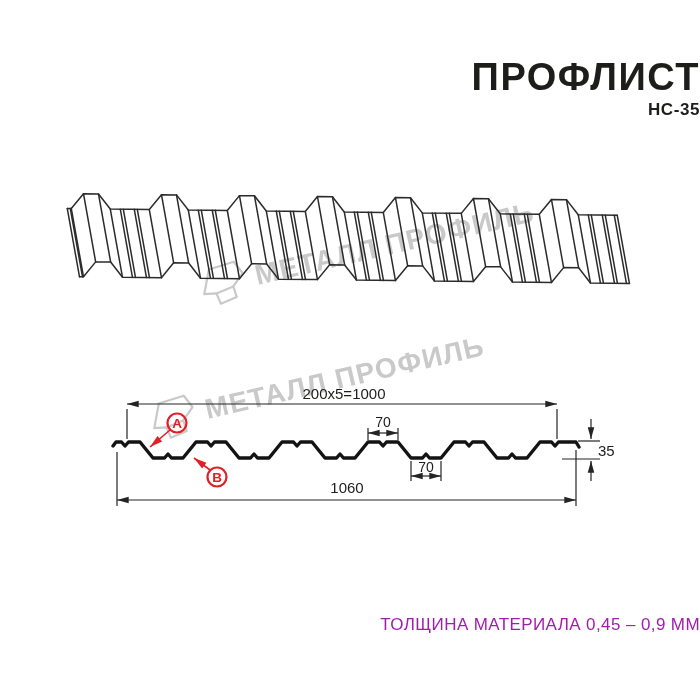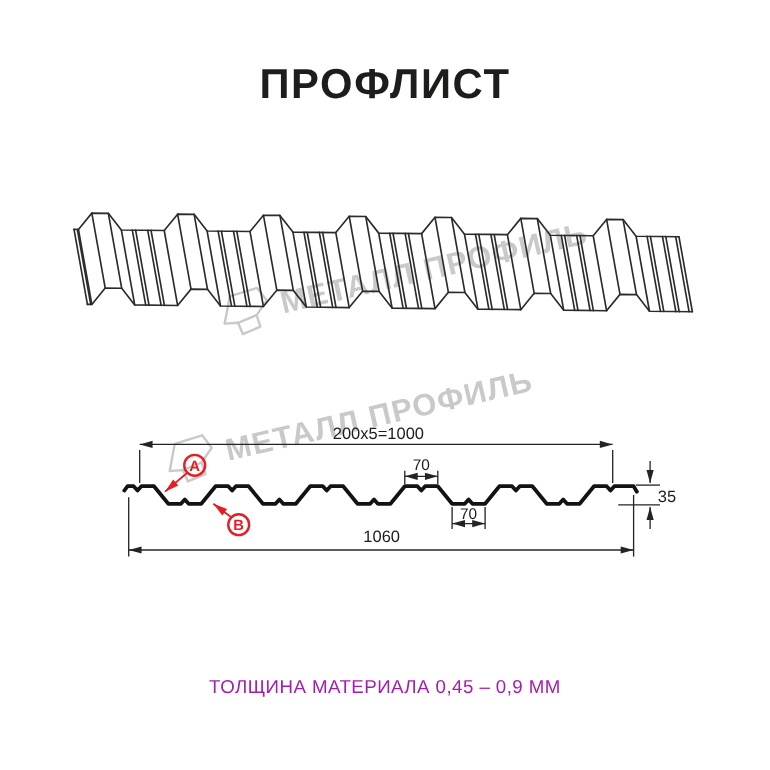--- a/index.html
+++ b/index.html
@@ -1,18 +1,18 @@
 <!DOCTYPE html>
 <html><head>
 <meta charset="utf-8">
 <style>
   html,body{margin:0;padding:0;background:#fff;}
   .page{position:relative;width:700px;height:700px;background:#ffffff;overflow:hidden;
         font-family:"Liberation Sans", sans-serif;color:#1d1d1b;}
-  .ctext{position:absolute;left:0;right:0;text-align:center;}
+  .ctext{position:absolute;left:0;right:0;text-align:right;}
   .title{top:56px;font-size:38px;font-weight:800;letter-spacing:1.5px;}
   .subtitle{top:100px;font-size:17px;font-weight:700;letter-spacing:0.6px;}
   .footer{top:615px;font-size:17px;font-weight:500;letter-spacing:0.4px;color:#a21caf;}
   .wm{position:absolute;display:flex;align-items:center;gap:9px;color:#c9c9c9;
       font-weight:700;font-size:28px;letter-spacing:1.2px;white-space:nowrap;
       transform:rotate(-13deg);transform-origin:0 50%;z-index:1;}
   #wm1{left:200px;top:268px;}
   #wm2{left:150px;top:402px;}
   .wm svg{flex:0 0 auto;}
   svg.layer{position:absolute;z-index:2;overflow:visible;}
@@ -27,20 +27,21 @@
   .dtx.small{font-size:14px;}
   .dtx.left{text-anchor:start;}
   .rtx{font-size:13.5px;fill:#e31e24;text-anchor:middle;font-weight:700;}
 </style>
 </head>
 <body>
 
 <div class="page">
 
   <div class="ctext title">ПРОФЛИСТ</div>
+  <div class="ctext subtitle">НС-35</div>
 
   <div class="wm" id="wm1">
     <svg width="48" height="42" viewBox="0 0 48 42">
       <path d="M3,27 L13,4 L39,2 L45,15 L33,26 L34,37 L17,40 L15,29 Z" fill="none" stroke="#c9c9c9" stroke-width="2.2" stroke-linejoin="round"></path>
       <path d="M33,26 L15,29" fill="none" stroke="#c9c9c9" stroke-width="2.2"></path>
     </svg>
     <span>МЕТАЛЛ ПРОФИЛЬ</span>
   </div>
 
   <div class="wm" id="wm2">

